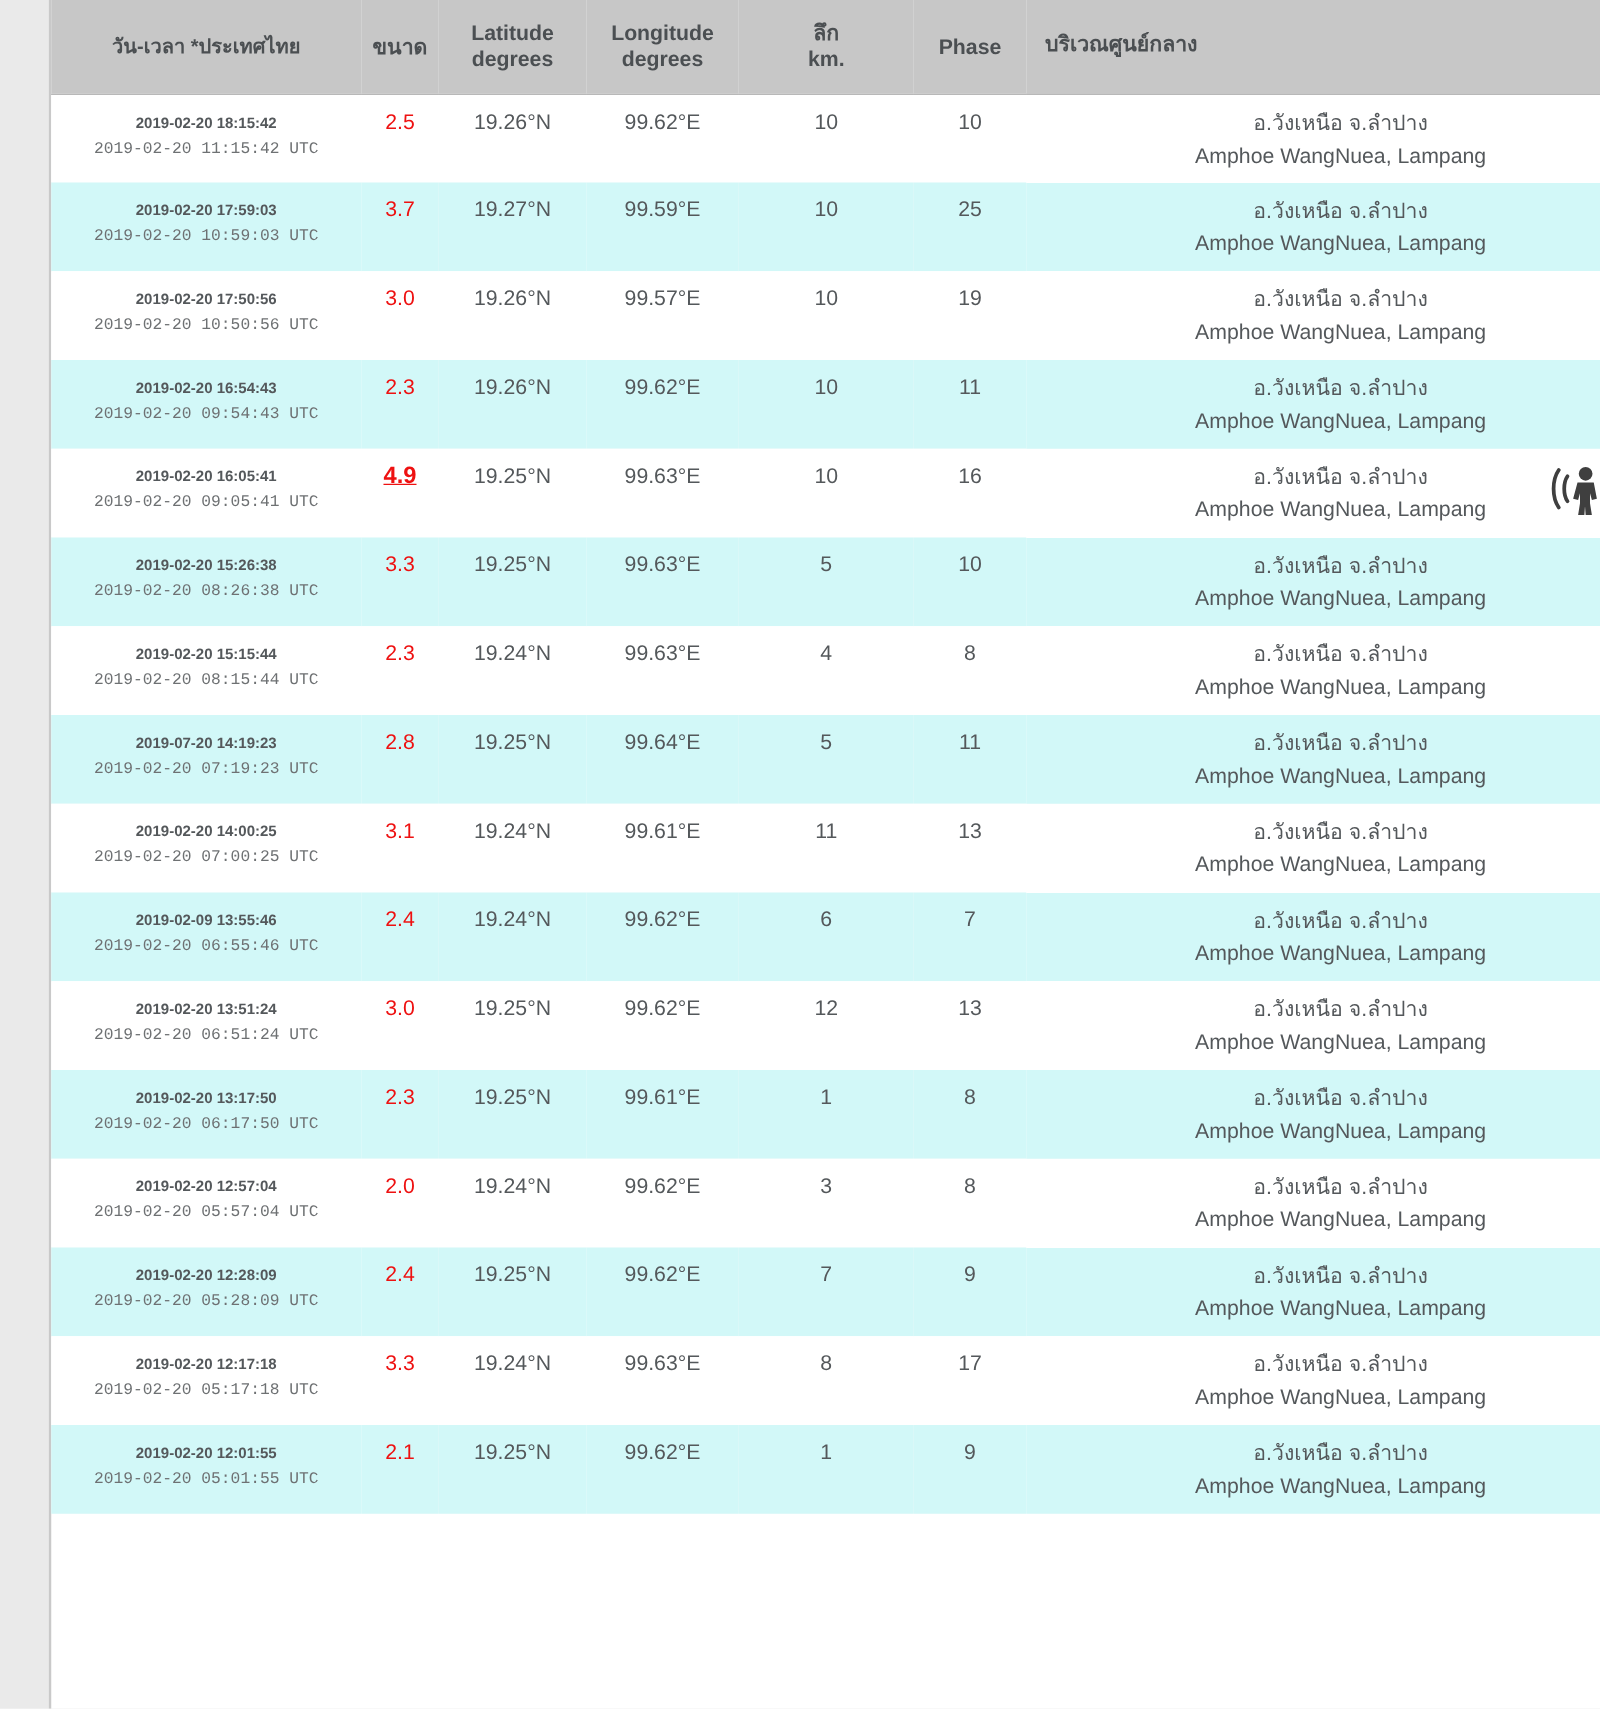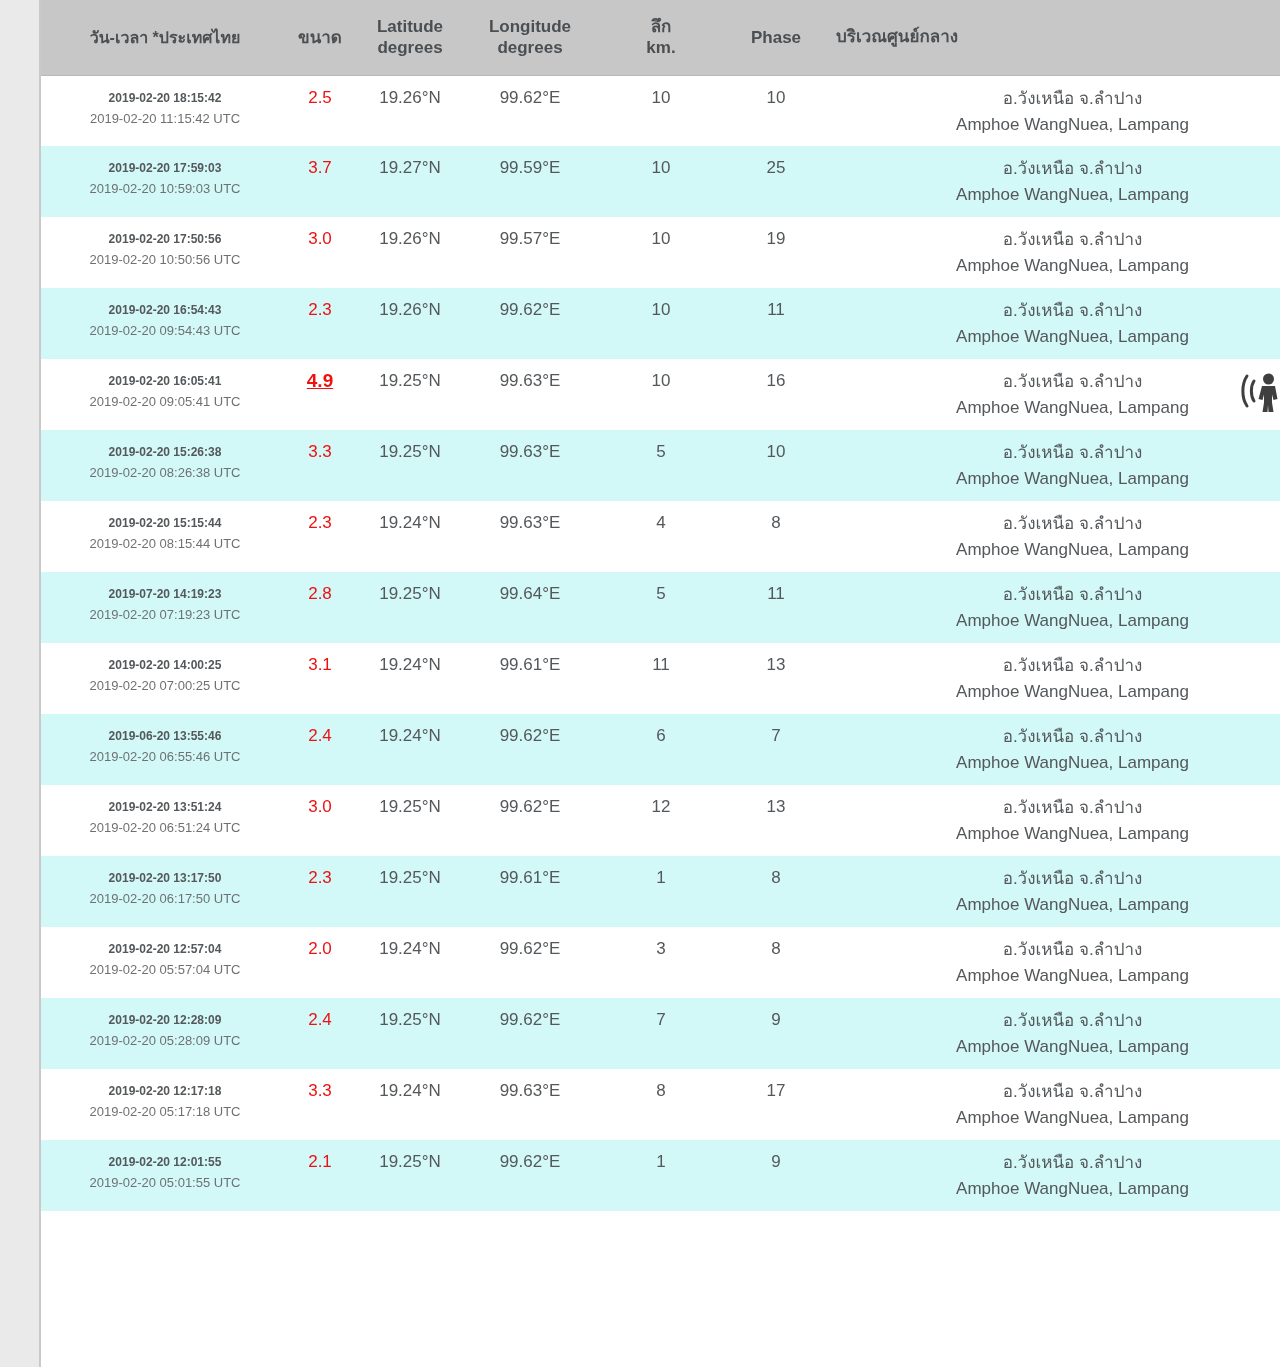--- a/index.html
+++ b/index.html
@@ -31,21 +31,21 @@
   }
   th.h-dt{font-size:16px;}
   th.h-loc{text-align:left;padding-left:15px;font-family:Liberation Mono, monospace;}
   tbody tr{height:71px;background:#ffffff;}
   tbody tr.alt{background:var(--alt-bg);}
   td{
     vertical-align:top;padding:10px 0 0 0;text-align:center;
     color:var(--text-color);font-size:17px;line-height:24px;
   }
   .dt-main{font-size:12px;font-weight:bold;color:var(--text-color);line-height:24px;}
-  .dt-utc{font-size:13px;color:var(--utc-color);line-height:17px;}
+  .dt-utc{font-size:13px;color:var(--utc-color);line-height:17px;font-family:Liberation Mono, monospace;}
   .mag{color:var(--mag-color);font-size:17px;}
   .mag.strong{font-weight:bold;font-size:19px;text-decoration:underline;}
   td.c-loc{text-align:center;padding-left:15px;position:relative;}
   .loc-line{line-height:26px;}
   .felt{display:none;position:absolute;right:12px;top:11px;width:57px;height:42px;}
   .felt.show{display:block;}
 </style>
 </head>
 <body>
 
@@ -260,21 +260,21 @@
     <td>13</td>
     <td class="c-loc">
       <div class="loc-line">อ.วังเหนือ จ.ลำปาง</div>
       <div class="loc-line">Amphoe WangNuea, Lampang</div>
 
     </td>
   </tr>
 
   <tr class="alt">
     <td class="c-dt">
-      <div class="dt-main">2019-06-20 13:55:46</div>
+      <div class="dt-main">2019-02-09 13:55:46</div>
       <div class="dt-utc">2019-02-20 06:55:46 UTC</div>
     </td>
     <td>
       <span class="mag">2.4</span>
     </td>
     <td>19.24°N</td>
     <td>99.62°E</td>
     <td>6</td>
     <td>7</td>
     <td class="c-loc">

